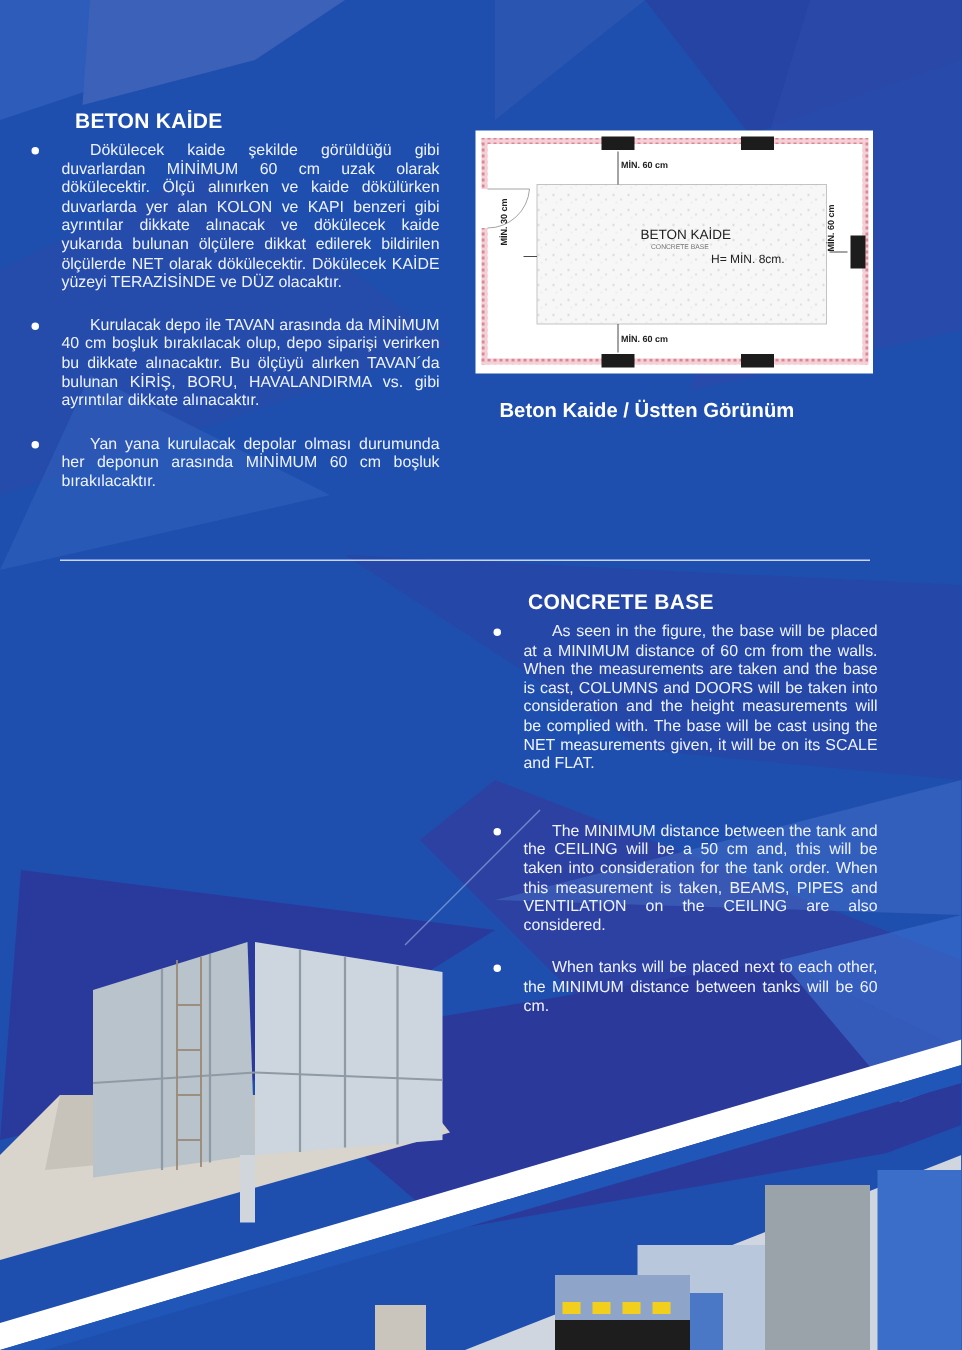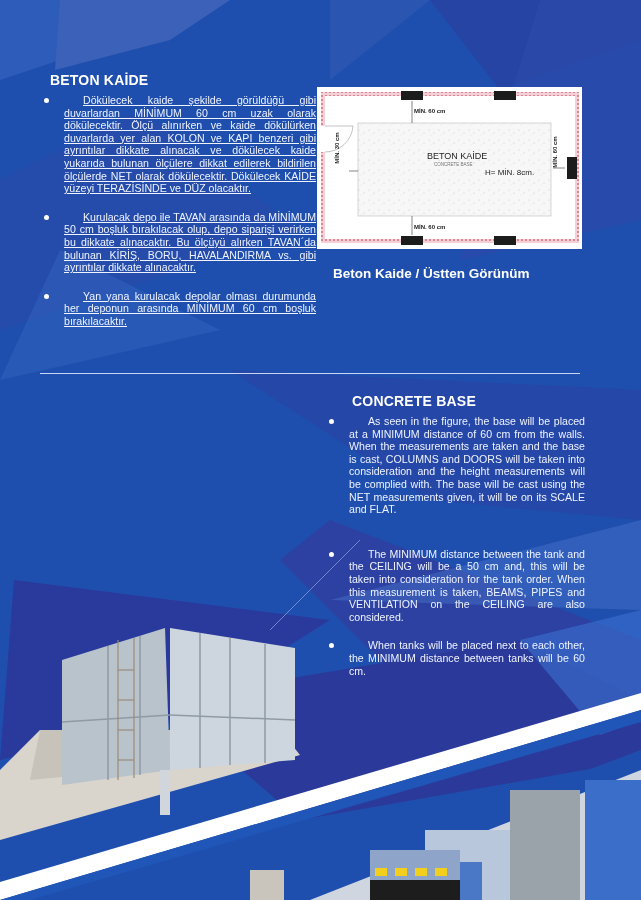--- a/index.html
+++ b/index.html
@@ -87,23 +87,23 @@
 </div>
 
 <div class="bg" style="pointer-events:none;">
   <svg width="641" height="900" viewBox="0 0 641 900">
     <polygon points="0,882 641,693 641,710 0,900" fill="#ffffff"></polygon>
     <polygon points="0,900 641,710 641,722 30,900" fill="#1f56b8"></polygon>
   </svg>
 </div>
 
 <div class="heading" style="left:50px;top:72px;">BETON KAİDE</div>
-<ul class="bullets" style="left:64px;top:94px;width:252px;text-decoration:underline;">
+<ul class="bullets" style="left:41px;top:94px;width:252px;">
   <li><span class="dot"></span><span>Dökülecek kaide şekilde görüldüğü gibi duvarlardan MİNİMUM 60 cm uzak olarak dökülecektir. Ölçü alınırken ve kaide dökülürken duvarlarda yer alan KOLON ve KAPI benzeri gibi ayrıntılar dikkate alınacak ve dökülecek kaide yukarıda bulunan ölçülere dikkat edilerek bildirilen ölçülerde NET olarak dökülecektir. Dökülecek KAİDE yüzeyi TERAZİSİNDE ve DÜZ olacaktır.</span></li>
-  <li style="margin-top:16px;"><span class="dot"></span><span>Kurulacak depo ile TAVAN arasında da MİNİMUM 50 cm boşluk bırakılacak olup, depo siparişi verirken bu dikkate alınacaktır. Bu ölçüyü alırken TAVAN´da bulunan KİRİŞ, BORU, HAVALANDIRMA vs. gibi ayrıntılar dikkate alınacaktır.</span></li>
+  <li style="margin-top:16px;"><span class="dot"></span><span>Kurulacak depo ile TAVAN arasında da MİNİMUM 40 cm boşluk bırakılacak olup, depo siparişi verirken bu dikkate alınacaktır. Bu ölçüyü alırken TAVAN´da bulunan KİRİŞ, BORU, HAVALANDIRMA vs. gibi ayrıntılar dikkate alınacaktır.</span></li>
   <li style="margin-top:16px;"><span class="dot"></span><span>Yan yana kurulacak depolar olması durumunda her deponun arasında MİNİMUM 60 cm boşluk bırakılacaktır.</span></li>
 </ul>
 
 <div class="diagram">
   <svg width="265" height="162" viewBox="0 0 265 162" style="position:absolute;left:0;top:0;">
     <defs>
       <pattern id="brick" width="4" height="4" patternUnits="userSpaceOnUse">
         <rect width="4" height="4" fill="#f4cfd5"></rect>
         <rect x="0" y="0" width="2" height="2" fill="#d98795"></rect>
       </pattern>
@@ -137,21 +137,21 @@
       <line x1="32" y1="84" x2="41" y2="84"></line>
       <line x1="236" y1="81" x2="248" y2="81"></line>
     </g>
   </svg>
   <span class="diag-label" style="left:97px;top:21px;">MİN. 60 cm</span>
   <span class="diag-label" style="left:97px;top:137px;">MİN. 60 cm</span>
   <span class="diag-label" style="left:4px;top:58px;transform:rotate(-90deg);">MİN. 30 cm</span>
   <span class="diag-label" style="left:222px;top:62px;transform:rotate(-90deg);">MİN. 60 cm</span>
   <span style="position:absolute;left:110px;top:64px;font-size:9px;color:#222;white-space:nowrap;">BETON KAİDE</span>
   <span style="position:absolute;left:117px;top:75px;font-size:4.5px;color:#777;white-space:nowrap;">CONCRETE BASE</span>
-  <span style="position:absolute;left:124px;top:81px;font-size:8px;color:#222;white-space:nowrap;padding-left:44px;">H= MİN. 8cm.</span>
+  <span style="position:absolute;left:113px;top:81px;font-size:8px;color:#222;white-space:nowrap;padding-left:44px;">H= MİN. 8cm.</span>
 </div>
 
 <div class="caption">
   <div>Beton Kaide / Üstten Görünüm</div>
 </div>
 
 <div class="divider"></div>
 
 <div class="heading" style="left:352px;top:393px;">CONCRETE BASE</div>
 <ul class="bullets" style="left:349px;top:415px;width:236px;">

